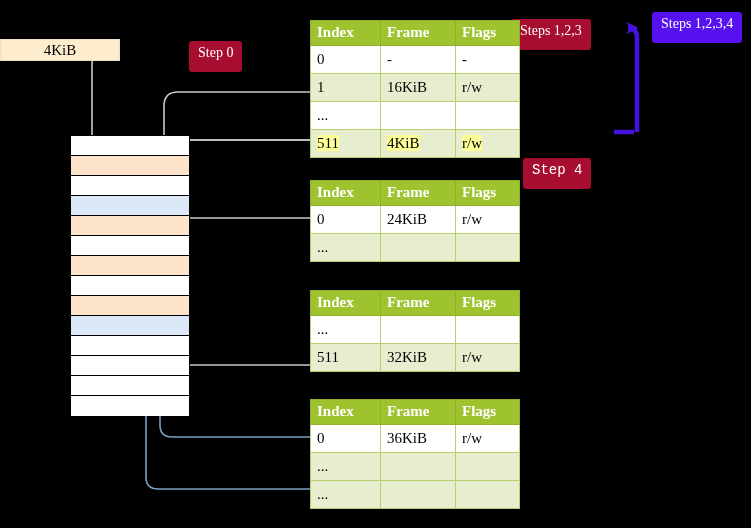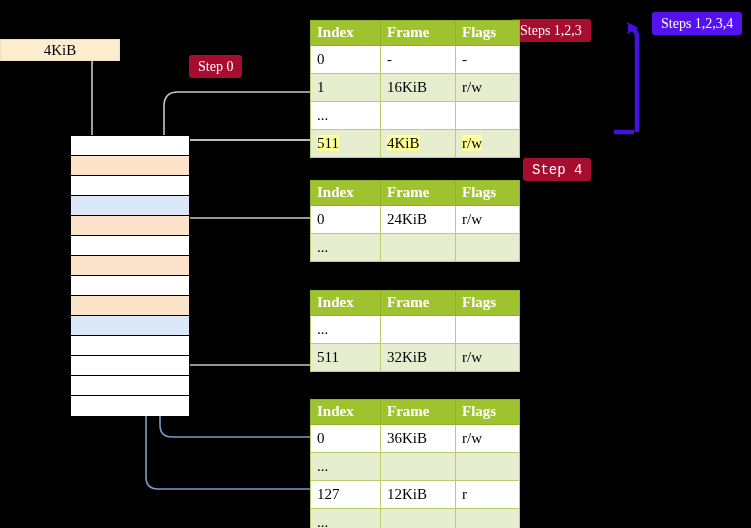--- a/index.html
+++ b/index.html
@@ -15,21 +15,21 @@
     overflow: hidden;
     font-family: "Liberation Serif", "DejaVu Serif", serif;
   }
 
   
   .badge {
     position: absolute;
     color: #ffffff;
     font-size: 14px;
     line-height: 1;
-    padding: 5px 9px 4px 9px;
+    padding: 5px 9px 12px 9px;
     border-radius: 3px;
     white-space: nowrap;
     font-family: "Liberation Serif", "DejaVu Serif", serif;
   }
   .badge-red   { background: #a60d2e; }
   .badge-blue  { background: #5511ee; }
 
   
   .kib-box {
     position: absolute;
@@ -176,21 +176,21 @@
       <div class="memrow white last" style="top: 260px; height: 20px;"></div>
     </div>
 
   <div class="tick" style="left:56px; top:136px;"></div>
   <div class="tick" style="left:56px; top:156px;"></div>
   <div class="tick" style="left:56px; top:176px;"></div>
   <div class="tick" style="left:56px; top:216px;"></div>
   <div class="tick" style="left:56px; top:256px;"></div>
   <div class="tick" style="left:56px; top:296px;"></div>
 
-  <div class="badge badge-red" style="left:189px; top:55px;">Step 0</div>
+  <div class="badge badge-red" style="left:189px; top:41px;">Step 0</div>
 
   <div class="badge badge-red" style="left:511px; top:19px;">Steps 1,2,3</div>
 
   <div class="badge badge-blue" style="left:652px; top:12px;">Steps 1,2,3,4</div>
 
   <div class="badge badge-red" style="left:523px; top:158px;font-family:Liberation Mono, monospace;">Step 4</div>
 
   <div id="tables-host">
       <table class="ptable" style="left: 310px; top: 20px; width: 170px;">
         <thead>
@@ -277,25 +277,20 @@
           <tr class="plain">
             <td>0</td>
             <td>36KiB</td>
             <td>r/w</td>
           </tr>
           <tr class="alt">
             <td>...</td>
             <td></td>
             <td></td>
           </tr>
-          <tr class="plain">
-            <td>127</td>
-            <td>12KiB</td>
-            <td>r</td>
-          </tr>
           <tr class="alt">
             <td>...</td>
             <td></td>
             <td></td>
           </tr>
         </tbody>
       </table>
     </div>
 
 </div>

